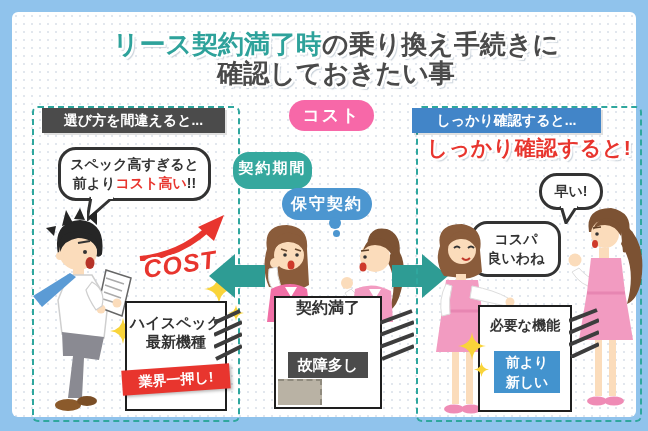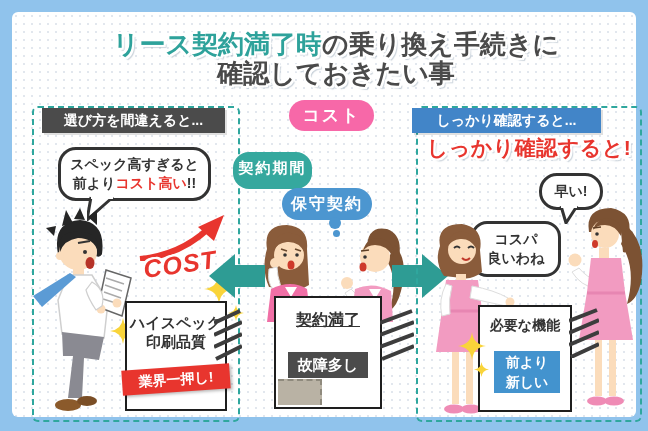--- a/index.html
+++ b/index.html
@@ -47,21 +47,21 @@
   .dot{position:absolute;border-radius:50%;background:#4c96d0;}
   .dot1{left:317px;top:205px;width:12px;height:12px;}
   .dot2{left:321px;top:218px;width:7px;height:7px;}
 
   
   .info-box{position:absolute;background:#fff;border:2px solid #1e1e1e;text-align:center;color:#333;}
   .left-box{left:113px;top:289px;width:102px;height:110px;padding-top:10px;font-size:15px;font-weight:bold;line-height:19px;}
   .center-box{left:262px;top:284px;width:108px;height:113px;}
   .right-box{left:466px;top:293px;width:94px;height:107px;}
   .box-title{font-weight:bold;color:#333;}
-  .center-box .box-title{margin-top:12px;font-size:16px;text-decoration:underline;}
+  .center-box .box-title{font-size:16px;}
   .right-box .box-title{margin-top:10px;font-size:14px;}
   .badge{position:absolute;color:#fff;font-weight:bold;text-align:center;}
   .red-badge{left:-5px;top:64px;width:108px;height:25px;line-height:25px;font-size:14px;background:#e8352e;
              transform:rotate(-4deg);box-shadow:2px 2px 3px rgba(0,0,0,.25);}
   .dark-badge{left:12px;top:54px;width:80px;height:26px;line-height:26px;font-size:15px;background:#4b4b4b;}
   .blue-badge{left:14px;top:44px;width:66px;height:42px;font-size:14px;line-height:20px;background:#4393ce;padding-top:1px;}
   .gray-patch{position:absolute;left:2px;bottom:2px;width:44px;height:26px;background:#b9b2a4;
               border-top:2px dashed #8f8a7d;border-right:2px dashed #8f8a7d;}
 
   
@@ -129,21 +129,21 @@
       </svg>
     <svg class="abs" style="left:216px;top:293px;" width="16" height="16" viewBox="0 0 24 24">
         <path d="M12 0 Q13.2 10.8 24 12 Q13.2 13.2 12 24 Q10.8 13.2 0 12 Q10.8 10.8 12 0 Z" fill="#f9d43a"></path>
       </svg>
     <svg class="abs" style="left:98px;top:306px;" width="26" height="26" viewBox="0 0 24 24">
         <path d="M12 0 Q13.2 10.8 24 12 Q13.2 13.2 12 24 Q10.8 13.2 0 12 Q10.8 10.8 12 0 Z" fill="#f9d43a"></path>
       </svg>
 
     <div class="info-box left-box">
       <div>ハイスペック</div>
-      <div>印刷品質</div>
+      <div>最新機種</div>
       <div class="badge red-badge">業界一押し!</div>
     </div>
     <svg class="abs" style="left:202px;top:297px;" width="28" height="52" viewBox="0 0 28 52">
       <g stroke="#3d3d3d" stroke-width="4">
           <line x1="0" y1="14" x2="26" y2="2"></line>
           <line x1="0" y1="26" x2="28" y2="13"></line>
           <line x1="0" y1="38" x2="28" y2="25"></line>
           <line x1="2" y1="50" x2="28" y2="37"></line>
         </g>
     </svg>

